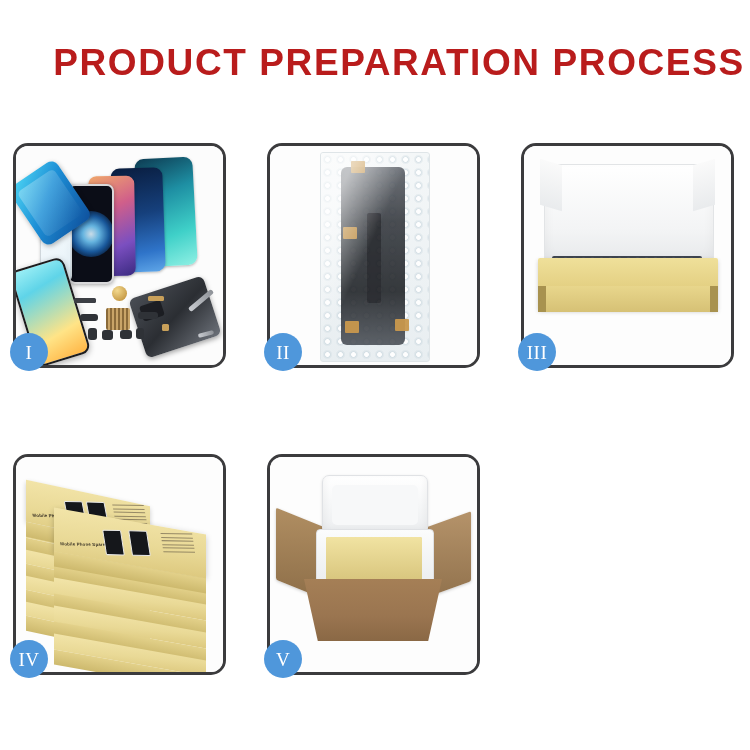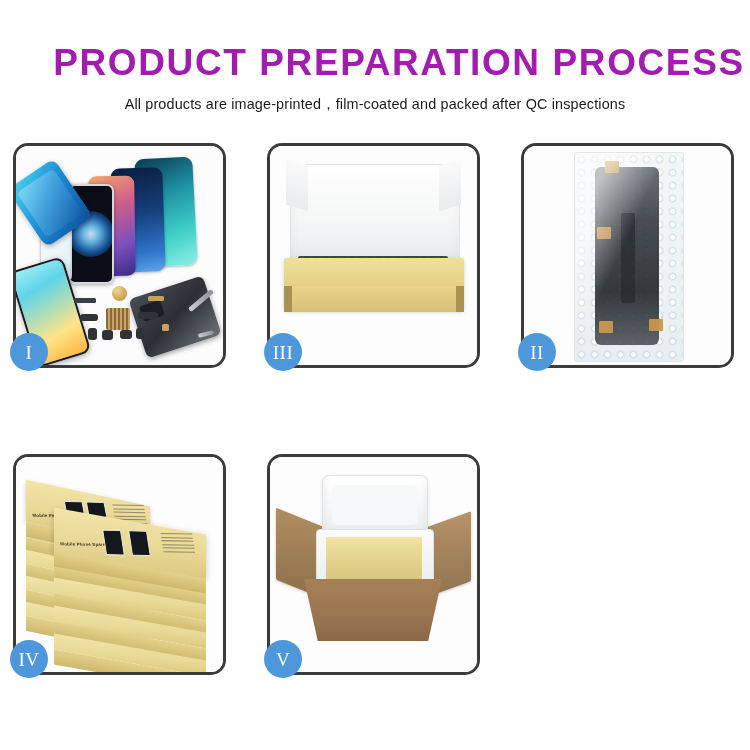--- a/index.html
+++ b/index.html
@@ -10,21 +10,21 @@
     overflow:hidden;
   }
   .page{position:relative;width:750px;height:750px;}
 
   
   .header{position:absolute;left:0;top:0;width:750px;text-align:center;}
   .title{
     margin:0;padding-top:44px;
     font-family:"Liberation Sans", sans-serif;
     font-size:37px;font-weight:700;letter-spacing:1.6px;
-    color:#a21caf;line-height:1;white-space:nowrap;padding-left:48px;
+    color:#b91c1c;line-height:1;white-space:nowrap;padding-left:48px;
   }
   .subtitle{
     margin:0;padding-top:14px;
     font-size:14.4px;font-weight:400;letter-spacing:.15px;
     color:#1a1a1a;white-space:nowrap;
   }
 
   
   .grid{
     position:absolute;left:13px;top:143px;
@@ -203,21 +203,20 @@
   .c-tapeB{position:absolute;left:44px;top:152px;width:16px;height:20px;
     background:#8d7049;opacity:.85;transform:skewY(12deg);}
 </style>
 </head>
 <body>
 
 <div class="page">
 
   <div class="header">
     <h1 class="title">PRODUCT PREPARATION PROCESS</h1>
-    <p class="subtitle">All products are image-printed，film-coated and packed after QC inspections</p>
   </div>
 
   <div class="grid">
 
     <div class="panel">
       <div class="panel-inner p1">
         <div class="ph ph-back1"></div>
         <div class="ph ph-back2"></div>
         <div class="ph ph-back3"></div>
         <div class="ph ph-front"></div>
@@ -238,44 +237,44 @@
         <div class="chip flex" style="left:120px;top:182px;width:8px;height:11px;"></div>
         <div class="chip gold" style="left:146px;top:178px;width:7px;height:7px;"></div>
         <div class="tool" style="left:170px;top:152px;width:30px;height:5px;"></div>
         <div class="tool" style="left:182px;top:186px;width:16px;height:4px;transform:rotate(-15deg);"></div>
       </div>
       <div class="badge">I</div>
     </div>
 
     <div class="panel">
       <div class="panel-inner">
+        <div class="bag">
+          <div class="screen-in"></div>
+          <div class="tape" style="left:30px;top:8px;"></div>
+          <div class="tape" style="left:22px;top:74px;"></div>
+          <div class="tape" style="left:24px;top:168px;"></div>
+          <div class="tape" style="left:74px;top:166px;"></div>
+          <div class="bag-sheen"></div>
+        </div>
+      </div>
+      <div class="badge">II</div>
+    </div>
+
+    <div class="panel">
+      <div class="panel-inner">
         <div class="p3-lid"></div>
         <div class="p3-lid-flapL"></div>
         <div class="p3-lid-flapR"></div>
         <div class="p3-wrap"></div>
         <div class="p3-tray"></div>
         <div class="p3-tray-front"></div>
         <div class="p3-cornerL"></div>
         <div class="p3-cornerR"></div>
       </div>
       <div class="badge">III</div>
-    </div>
-
-    <div class="panel">
-      <div class="panel-inner">
-        <div class="bag">
-          <div class="screen-in"></div>
-          <div class="tape" style="left:30px;top:8px;"></div>
-          <div class="tape" style="left:22px;top:74px;"></div>
-          <div class="tape" style="left:24px;top:168px;"></div>
-          <div class="tape" style="left:74px;top:166px;"></div>
-          <div class="bag-sheen"></div>
-        </div>
-      </div>
-      <div class="badge">II</div>
     </div>
 
     <div class="panel">
       <div class="panel-inner">
         <div class="stack">
 
           <div class="sbox" style="left:2px;top:66px;width:124px;height:14px;transform:skewY(12deg);">
               <div class="top"></div>
               <div class="side"></div>
             </div>

